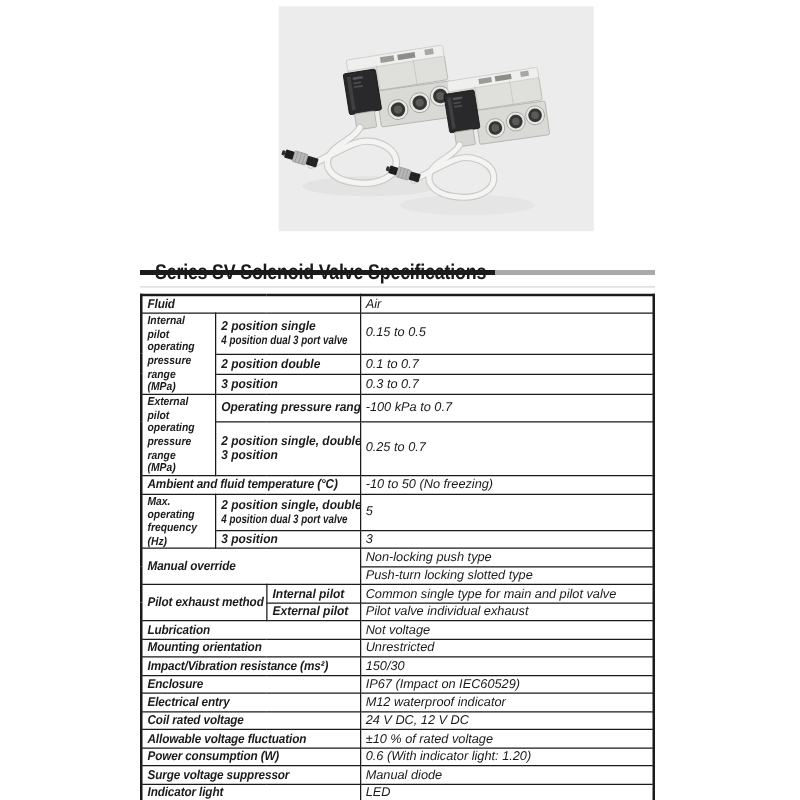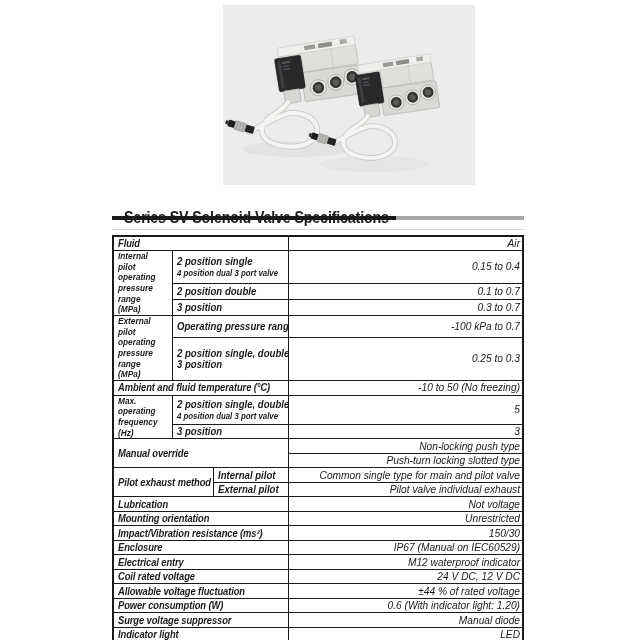--- a/index.html
+++ b/index.html
@@ -22,21 +22,21 @@
   tr.h2 { height:29px; }
 
   .lab  { font-weight:bold; font-size:10.2px; white-space:nowrap;
           transform:scaleX(0.92); transform-origin:left center; letter-spacing:-0.1px; }
   .group-inner { font-weight:bold; font-size:9.2px; line-height:1.16; white-space:pre-line;
           transform:scaleX(0.9); transform-origin:left center; }
   .cond-line { font-weight:bold; font-size:10.2px; white-space:nowrap;
           transform:scaleX(0.94); transform-origin:left center; }
   .cond-squeeze { font-weight:bold; font-size:9.8px; white-space:nowrap;
           transform:scaleX(0.8); transform-origin:left center; }
-  td.value { text-align:right; font-size:10.2px; padding:0 2px; }
+  td.value { text-align:left; font-size:10.2px; padding:0 2px; }
 </style>
 </head>
 <body>
 
 <div class="sheet">
 
   <svg class="photo-svg" width="640" height="200" viewBox="0 0 640 200" aria-hidden="true">
     <rect x="223" y="5" width="252" height="180" fill="#ebeceb"></rect>
     <ellipse cx="296" cy="149" rx="54" ry="8" fill="#e2e3e2"></ellipse>
     <ellipse cx="374" cy="164" rx="54" ry="8" fill="#e4e5e4"></ellipse>
@@ -120,21 +120,21 @@
       <td rowspan="3">
             <div class="group-inner">Internal pilot
 operating
 pressure range
 (MPa)</div>
           </td>
       <td colspan="2">
         <div class="cond-line">2 position single</div>
         <div class="cond-squeeze">4 position dual 3 port valve</div>
       </td>
-      <td class="value">0.15 to 0.4</td>
+      <td class="value">0.15 to 0.5</td>
     </tr>
     <tr class="h1">
       <td colspan="2">
             <div class="cond-line">2 position double</div>
           </td>
       <td class="value">0.1 to 0.7</td>
     </tr>
     <tr class="h1">
       <td colspan="2">
             <div class="cond-line">3 position</div>
@@ -152,21 +152,21 @@
       <td colspan="2">
             <div class="cond-line">Operating pressure range</div>
           </td>
       <td class="value">-100 kPa to 0.7</td>
     </tr>
     <tr class="h2">
       <td colspan="2">
         <div class="cond-line">2 position single, double</div>
         <div class="cond-line">3 position</div>
       </td>
-      <td class="value">0.25 to 0.3</td>
+      <td class="value">0.25 to 0.7</td>
     </tr>
 
     <tr class="h1">
       <td colspan="3">
             <div class="lab">Ambient and fluid temperature (°C)</div>
           </td>
       <td class="value">-10 to 50 (No freezing)</td>
     </tr>
 
     <tr class="h2">
@@ -229,39 +229,39 @@
     <tr class="h1">
       <td colspan="3">
             <div class="lab">Impact/Vibration resistance (ms²)</div>
           </td>
       <td class="value">150/30</td>
     </tr>
     <tr class="h1">
       <td colspan="3">
             <div class="lab">Enclosure</div>
           </td>
-      <td class="value">IP67 (Manual on IEC60529)</td>
+      <td class="value">IP67 (Impact on IEC60529)</td>
     </tr>
     <tr class="h1">
       <td colspan="3">
             <div class="lab">Electrical entry</div>
           </td>
       <td class="value">M12 waterproof indicator</td>
     </tr>
     <tr class="h1">
       <td colspan="3">
             <div class="lab">Coil rated voltage</div>
           </td>
       <td class="value">24 V DC, 12 V DC</td>
     </tr>
     <tr class="h1">
       <td colspan="3">
             <div class="lab">Allowable voltage fluctuation</div>
           </td>
-      <td class="value">±44 % of rated voltage</td>
+      <td class="value">±10 % of rated voltage</td>
     </tr>
     <tr class="h1">
       <td colspan="3">
             <div class="lab">Power consumption (W)</div>
           </td>
       <td class="value">0.6 (With indicator light: 1.20)</td>
     </tr>
     <tr class="h1">
       <td colspan="3">
             <div class="lab">Surge voltage suppressor</div>

